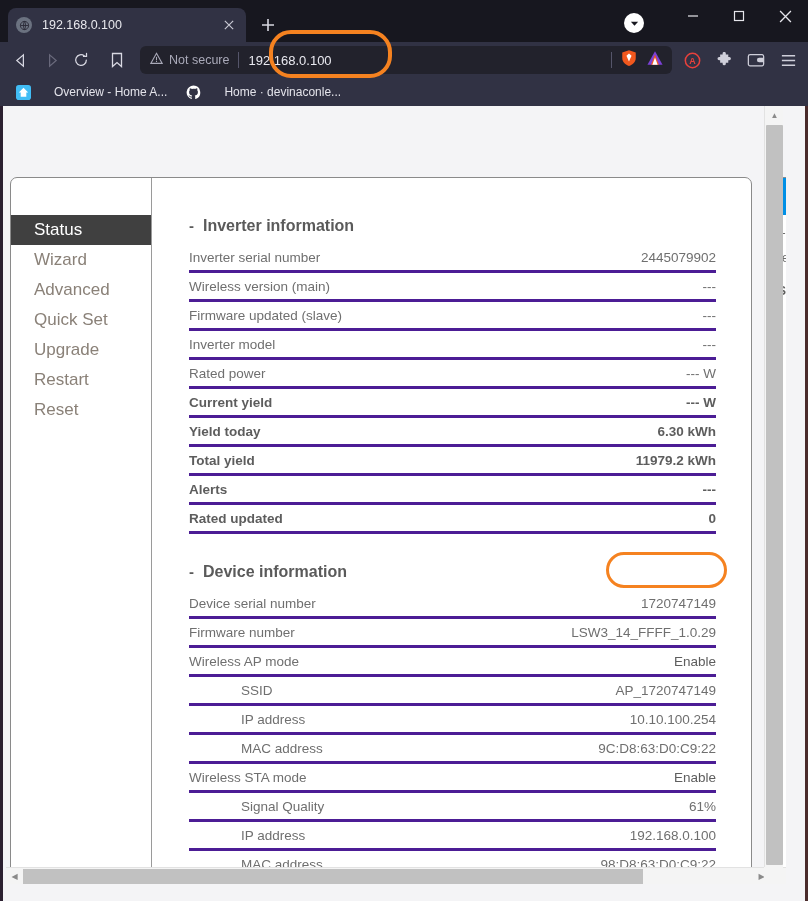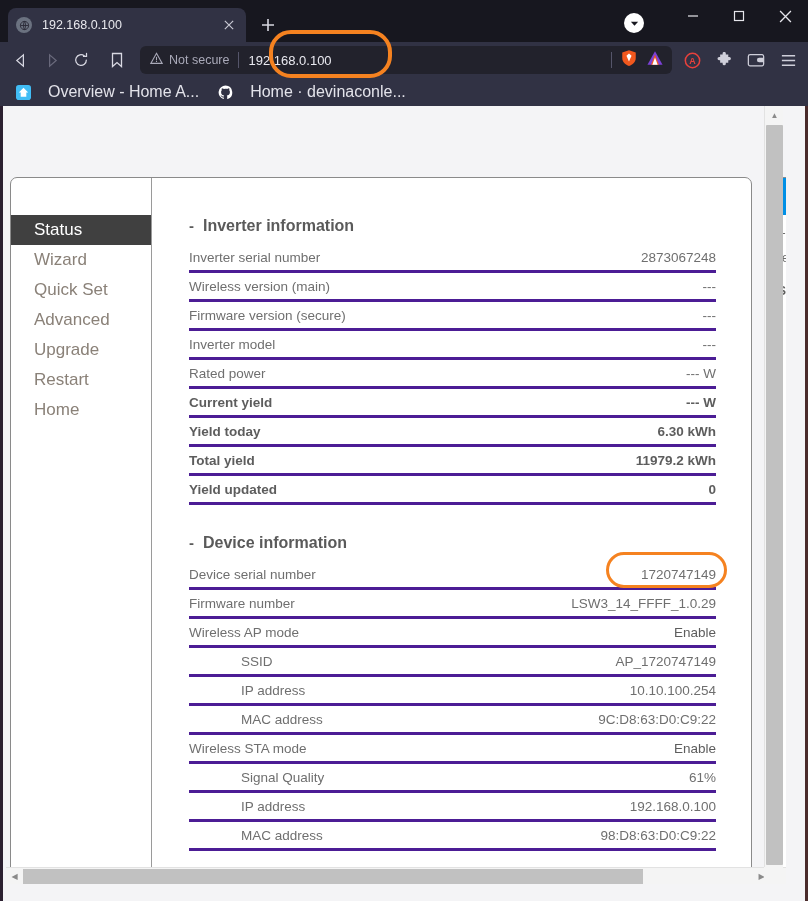--- a/index.html
+++ b/index.html
@@ -90,22 +90,22 @@
   .tbicon {
     width: 28px; height: 28px; display: flex; align-items: center;
     justify-content: center; color: #cfcfda; cursor: pointer;
   }
 
   .bookmarksbar {
     height: 28px; background: #313244; display: flex; align-items: center;
     padding: 0 8px; gap: 4px;
   }
   .bmk {
-    display: flex; align-items: center; gap: 17px; padding: 2px 7px;
-    color: #e3e3ea; font-size: 16px; cursor: pointer; border-radius: 4px;
+    display: flex; align-items: center; gap: 23px; padding: 2px 7px;
+    color: #e3e3ea; font-size: 12px; cursor: pointer; border-radius: 4px;
     white-space: nowrap;
   }
   .bmk-ico { width: 16px; height: 16px; display: flex; align-items: center; justify-content: center; flex: 0 0 auto; }
 
   
   .viewport {
     position: absolute; left: 0; top: 106px;
     width: 808px; height: 795px; background: #f4f4f6;
     overflow: hidden;
   }
@@ -380,54 +380,54 @@
       <div class="card">
 
         <div class="sidebar">
           <div class="navitem active">
             <span>Status</span>
           </div>
           <div class="navitem">
             <span>Wizard</span>
           </div>
           <div class="navitem">
+            <span>Advanced</span>
+          </div>
+          <div class="navitem">
             <span>Quick Set</span>
-          </div>
-          <div class="navitem">
-            <span>Advanced</span>
           </div>
           <div class="navitem">
             <span>Upgrade</span>
           </div>
           <div class="navitem">
             <span>Restart</span>
           </div>
           <div class="navitem">
-            <span>Home</span>
+            <span>Reset</span>
           </div>
         </div>
 
         <div class="content">
 
           <div class="section-title">
             <span class="minus">-</span>
             <span>Inverter information</span>
           </div>
           <table class="info">
             <tbody>
               <tr>
                   <td class="lbl">Inverter serial number</td>
-                  <td class="val">2873067248</td>
+                  <td class="val">2445079902</td>
                 </tr>
               <tr>
                   <td class="lbl">Wireless version (main)</td>
                   <td class="val">---</td>
                 </tr>
               <tr>
-                  <td class="lbl">Firmware version (secure)</td>
+                  <td class="lbl">Firmware updated (slave)</td>
                   <td class="val">---</td>
                 </tr>
               <tr>
                   <td class="lbl">Inverter model</td>
                   <td class="val">---</td>
                 </tr>
               <tr>
                   <td class="lbl">Rated power</td>
                   <td class="val">--- W</td>
                 </tr>
@@ -437,21 +437,25 @@
                 </tr>
               <tr class="bold">
                   <td class="lbl">Yield today</td>
                   <td class="val">6.30 kWh</td>
                 </tr>
               <tr class="bold">
                   <td class="lbl">Total yield</td>
                   <td class="val">11979.2 kWh</td>
                 </tr>
               <tr class="bold">
-                  <td class="lbl">Yield updated</td>
+                  <td class="lbl">Alerts</td>
+                  <td class="val">---</td>
+                </tr>
+              <tr class="bold">
+                  <td class="lbl">Rated updated</td>
                   <td class="val">0</td>
                 </tr>
             </tbody>
           </table>
 
           <div class="section-gap"></div>
 
           <div class="section-title">
             <span class="minus">-</span>
             <span>Device information</span>

